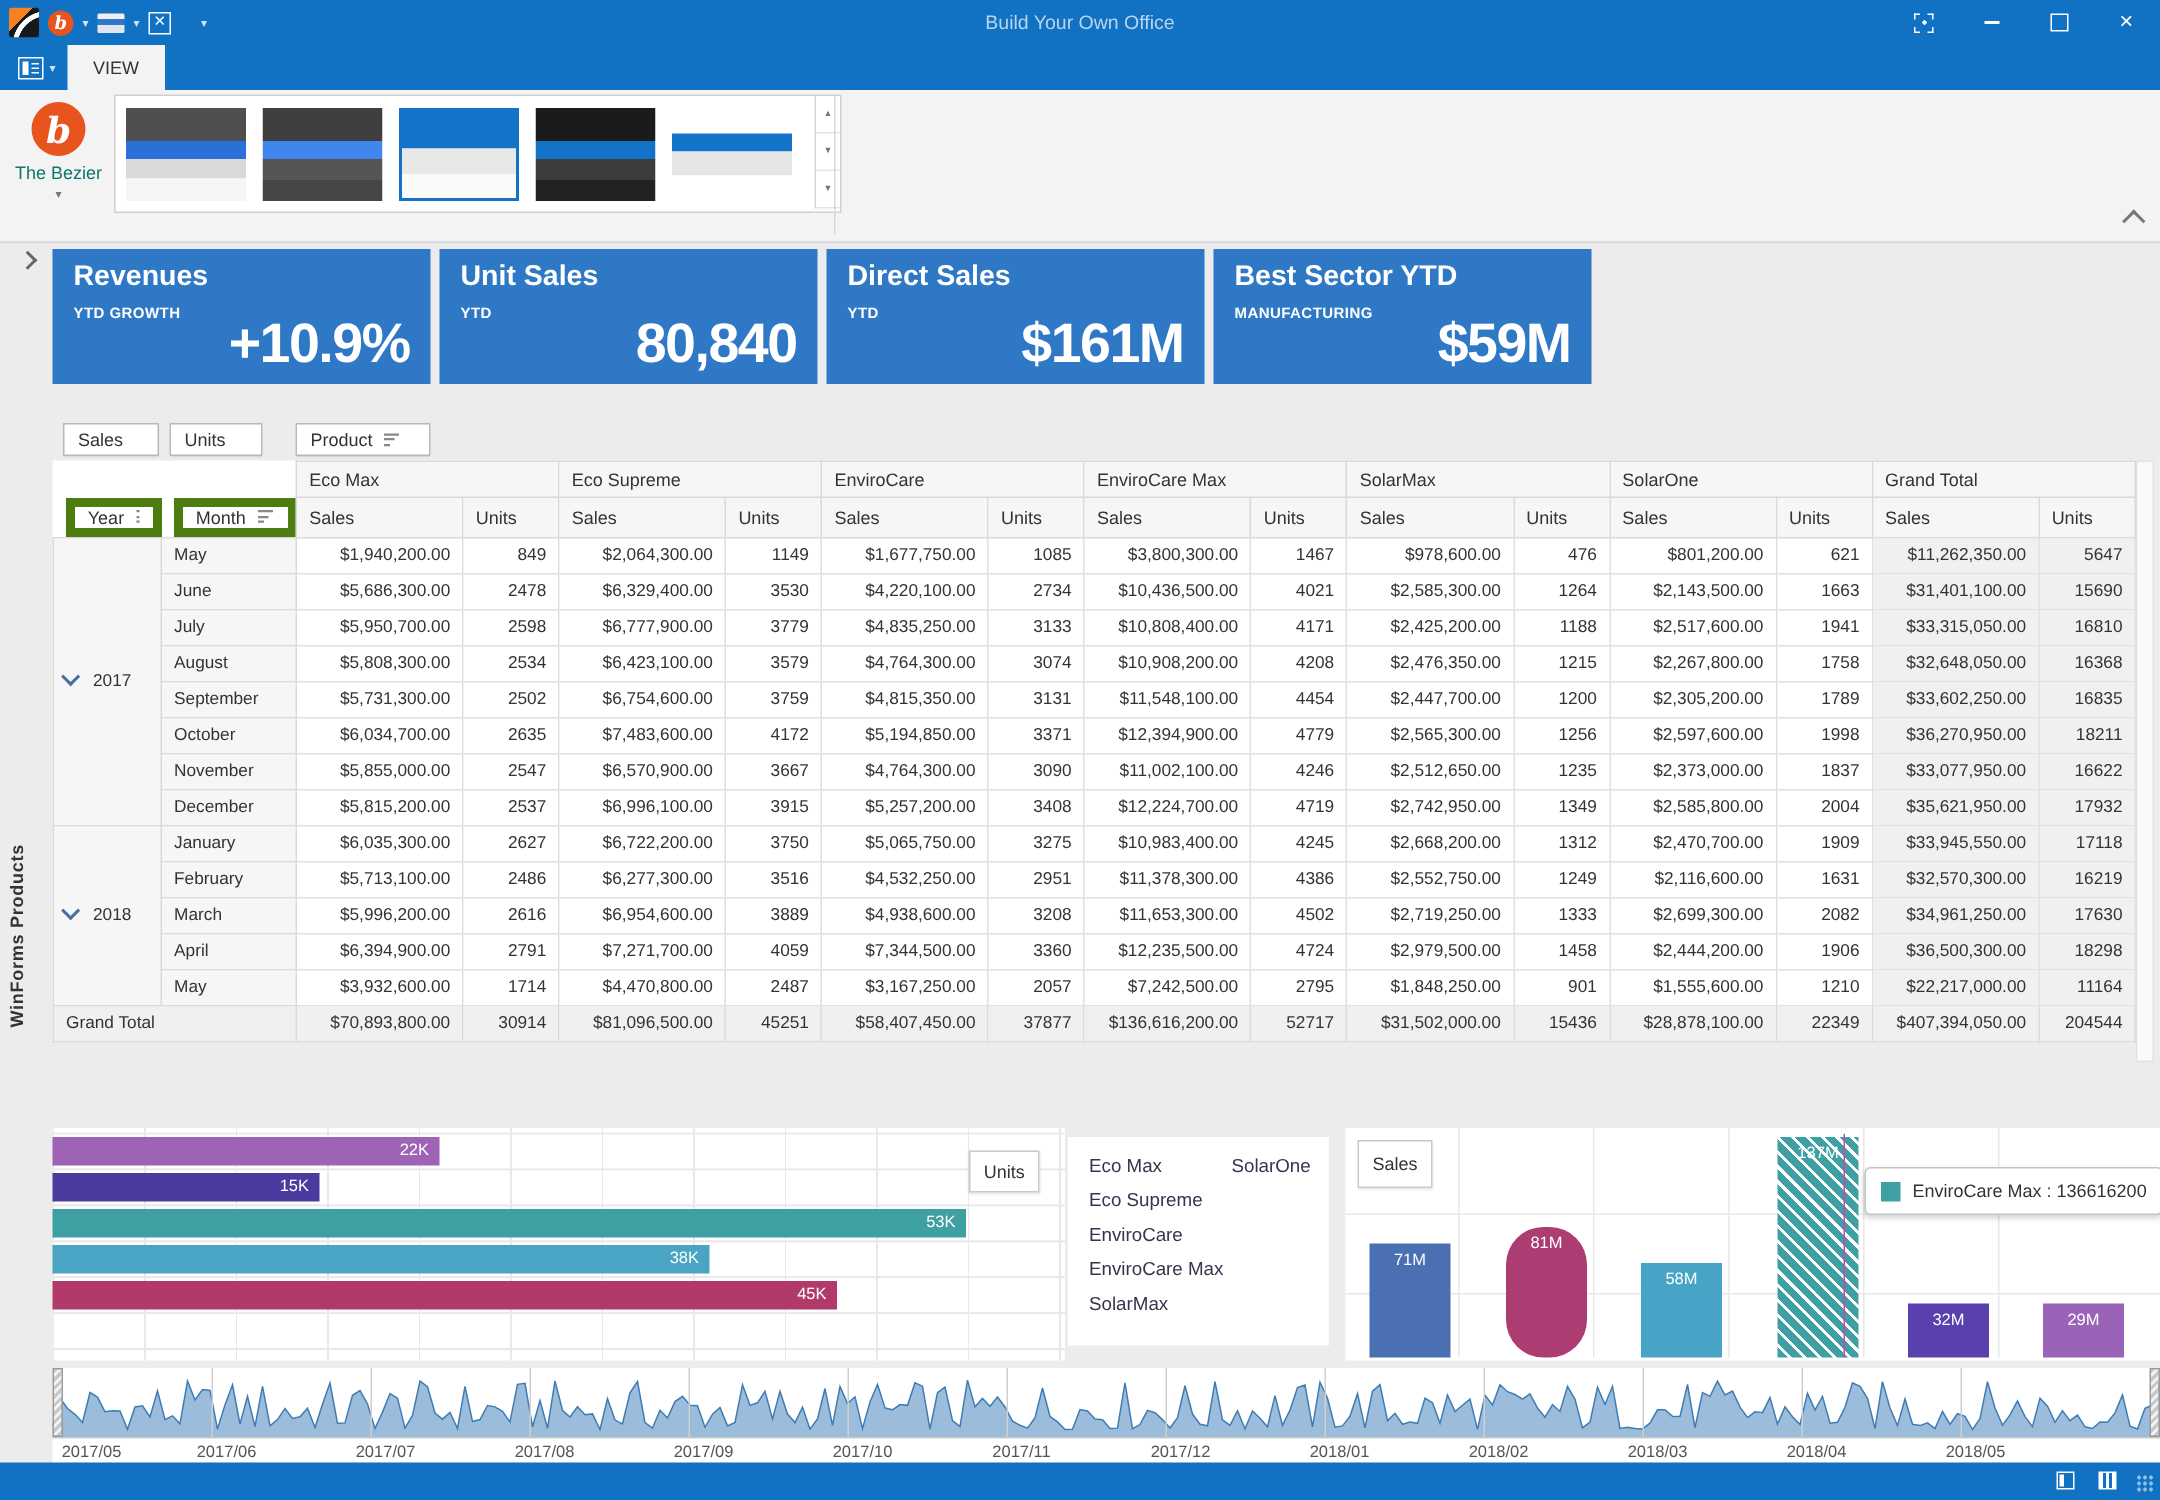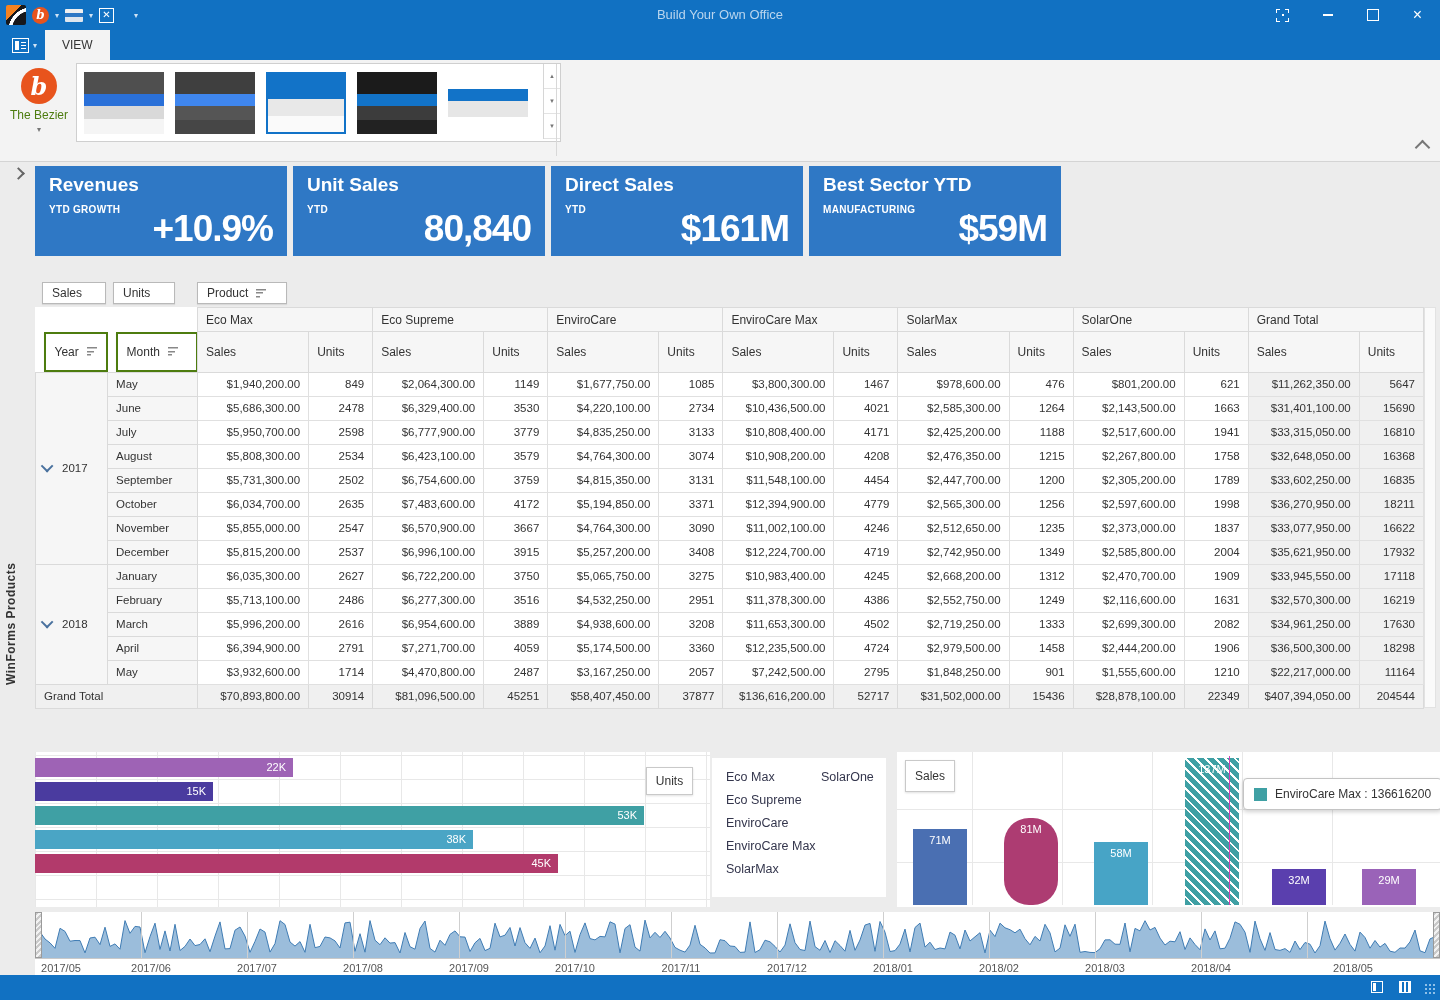--- a/index.html
+++ b/index.html
@@ -38,21 +38,21 @@
      linear-gradient(#fff 0 0) 8px 3px/5px 1px no-repeat,
      linear-gradient(#fff 0 0) 8px 6px/5px 1px no-repeat,
      linear-gradient(#fff 0 0) 8px 9px/5px 1px no-repeat}
   .tab-active{height:30px;background:#f3f3f3;color:#333;font-size:12px;padding:0 17px;display:flex;align-items:center}
 
   
   .ribbon{position:absolute;left:0;top:60px;width:1440px;height:101px;background:#f3f3f3;border-bottom:1px solid #d4d4d4}
   .appbtn{position:absolute;left:8px;top:6px;width:62px;text-align:center}
   .appbtn .bigcircle{width:36px;height:36px;margin:2px auto 4px;border-radius:50%;background:#e8541d;color:#fff;display:flex;align-items:center;justify-content:center;
       font-family:"DejaVu Serif",serif;font-style:italic;font-weight:bold;font-size:24px}
-  .appbtn .lbl{font-size:12px;color:#4d7c0f}
+  .appbtn .lbl{font-size:12px;color:#0f766e}
   .appbtn .dn{font-size:8px;color:#777;margin-top:3px}
   .gallery-frame{position:absolute;left:76px;top:3px;width:476px;height:77px;background:#fff;border:1px solid #cfcfcf;display:flex;align-items:center;padding-left:7px;gap:11px}
   .thumb{width:80px;height:62px;display:flex;flex-direction:column;overflow:hidden;box-sizing:border-box}
   .thumb.selected{border:2px solid #1273c8}
   .gal-scroll{position:absolute;right:0;top:0;width:16px;height:75px;border-left:1px solid #d6d6d6;display:flex;flex-direction:column}
   .gal-scroll div{flex:1;display:flex;align-items:center;justify-content:center;font-size:6px;color:#777;border-bottom:1px solid #e3e3e3}
   .grouplabel{position:absolute;left:0;top:83px;width:556px;text-align:center;font-size:12px;color:#555}
   .groupsep{position:absolute;left:556px;top:4px;height:92px;width:1px;background:#d8d8d8}
   .collapse-chevron{position:absolute;right:12px;top:82px;width:9px;height:9px;border-left:2px solid #777;border-top:2px solid #777;transform:rotate(45deg)}
 
@@ -73,21 +73,21 @@
       font-size:12px;color:#333;display:flex;align-items:center;padding:0 9px;gap:8px;box-sizing:border-box}
   .sorticon{width:10px;height:9px;background:
       linear-gradient(#888 0 0) 0 0/10px 1.5px no-repeat,
       linear-gradient(#888 0 0) 0 3.5px/7px 1.5px no-repeat,
       linear-gradient(#888 0 0) 0 7px/4px 1.5px no-repeat}
   #pivot-table{position:absolute;left:0;top:26px;border-collapse:collapse;table-layout:fixed;width:1389px;background:#fff;font-size:11.5px}
   #pivot-table th,#pivot-table td{border:1px solid #e0e0e0;padding:0 8px;height:24px;box-sizing:border-box;overflow:hidden;white-space:nowrap}
   #pivot-table th{background:#f6f6f6;border-color:#dadada;font-weight:normal;text-align:left;font-size:12px}
   #pivot-table th.blank{background:transparent;border:none}
   #pivot-table th.fieldcell{background:transparent;border:none;position:relative}
-  .fieldbtn{height:40px;background:#fff;border:2px solid #4d7c0f;box-shadow:0 1px 1px rgba(0,0,0,.08);font-size:12px;color:#333;
+  .fieldbtn{height:26px;background:#fff;border:6px solid #4d7c0f;box-shadow:0 1px 1px rgba(0,0,0,.08);font-size:12px;color:#333;
       display:flex;align-items:center;padding:0 9px;gap:8px;margin:0;box-sizing:border-box}
   #pivot-table td.num{text-align:right}
   #pivot-table td.rowhdr{background:#f6f6f6;border-color:#dadada}
   #pivot-table td.gt, #pivot-table tr.totalrow td{background:#f0f0f0}
   #pivot-table tr.totalrow td{border-color:#dadada}
   .yr-chev{display:inline-block;width:7px;height:7px;border-left:2px solid #49719e;border-bottom:2px solid #49719e;transform:rotate(-45deg) translateY(-2px);margin-right:9px}
   .pivot-scrollbar{position:absolute;left:1389px;top:26px;width:12px;height:401px;background:#fafafa;border:1px solid #e2e2e2;box-sizing:border-box}
 
   
   .panel{position:absolute;background:#fff}
@@ -490,21 +490,21 @@
           <td class="num">2082</td>
           <td class="num gt">$34,961,250.00</td>
           <td class="num gt">17630</td>
         </tr>
         <tr>
           <td class="rowhdr">April</td>
           <td class="num">$6,394,900.00</td>
           <td class="num">2791</td>
           <td class="num">$7,271,700.00</td>
           <td class="num">4059</td>
-          <td class="num">$5,174,500.00</td>
+          <td class="num">$7,344,500.00</td>
           <td class="num">3360</td>
           <td class="num">$12,235,500.00</td>
           <td class="num">4724</td>
           <td class="num">$2,979,500.00</td>
           <td class="num">1458</td>
           <td class="num">$2,444,200.00</td>
           <td class="num">1906</td>
           <td class="num gt">$36,500,300.00</td>
           <td class="num gt">18298</td>
         </tr>
@@ -632,21 +632,21 @@
     <div class="tl-label" style="left: 222px;">2017/07</div>
     <div class="tl-label" style="left: 328px;">2017/08</div>
     <div class="tl-label" style="left: 434px;">2017/09</div>
     <div class="tl-label" style="left: 540px;">2017/10</div>
     <div class="tl-label" style="left: 646px;">2017/11</div>
     <div class="tl-label" style="left: 752px;">2017/12</div>
     <div class="tl-label" style="left: 858px;">2018/01</div>
     <div class="tl-label" style="left: 964px;">2018/02</div>
     <div class="tl-label" style="left: 1070px;">2018/03</div>
     <div class="tl-label" style="left: 1176px;">2018/04</div>
-    <div class="tl-label" style="left: 1282px; margin-left: 36px;">2018/05</div>
+    <div class="tl-label" style="left: 1282px;">2018/05</div>
     <div class="tl-handle" style="left: 0px;"></div>
     <div class="tl-handle" style="left: 1398px;"></div>
   </div>
 
 <div class="statusbar">
   <span class="sb-icon doc" style="left:1371px"></span>
   <span class="sb-icon book" style="left:1399px"></span>
   <span class="grip"></span>
 </div>
 

